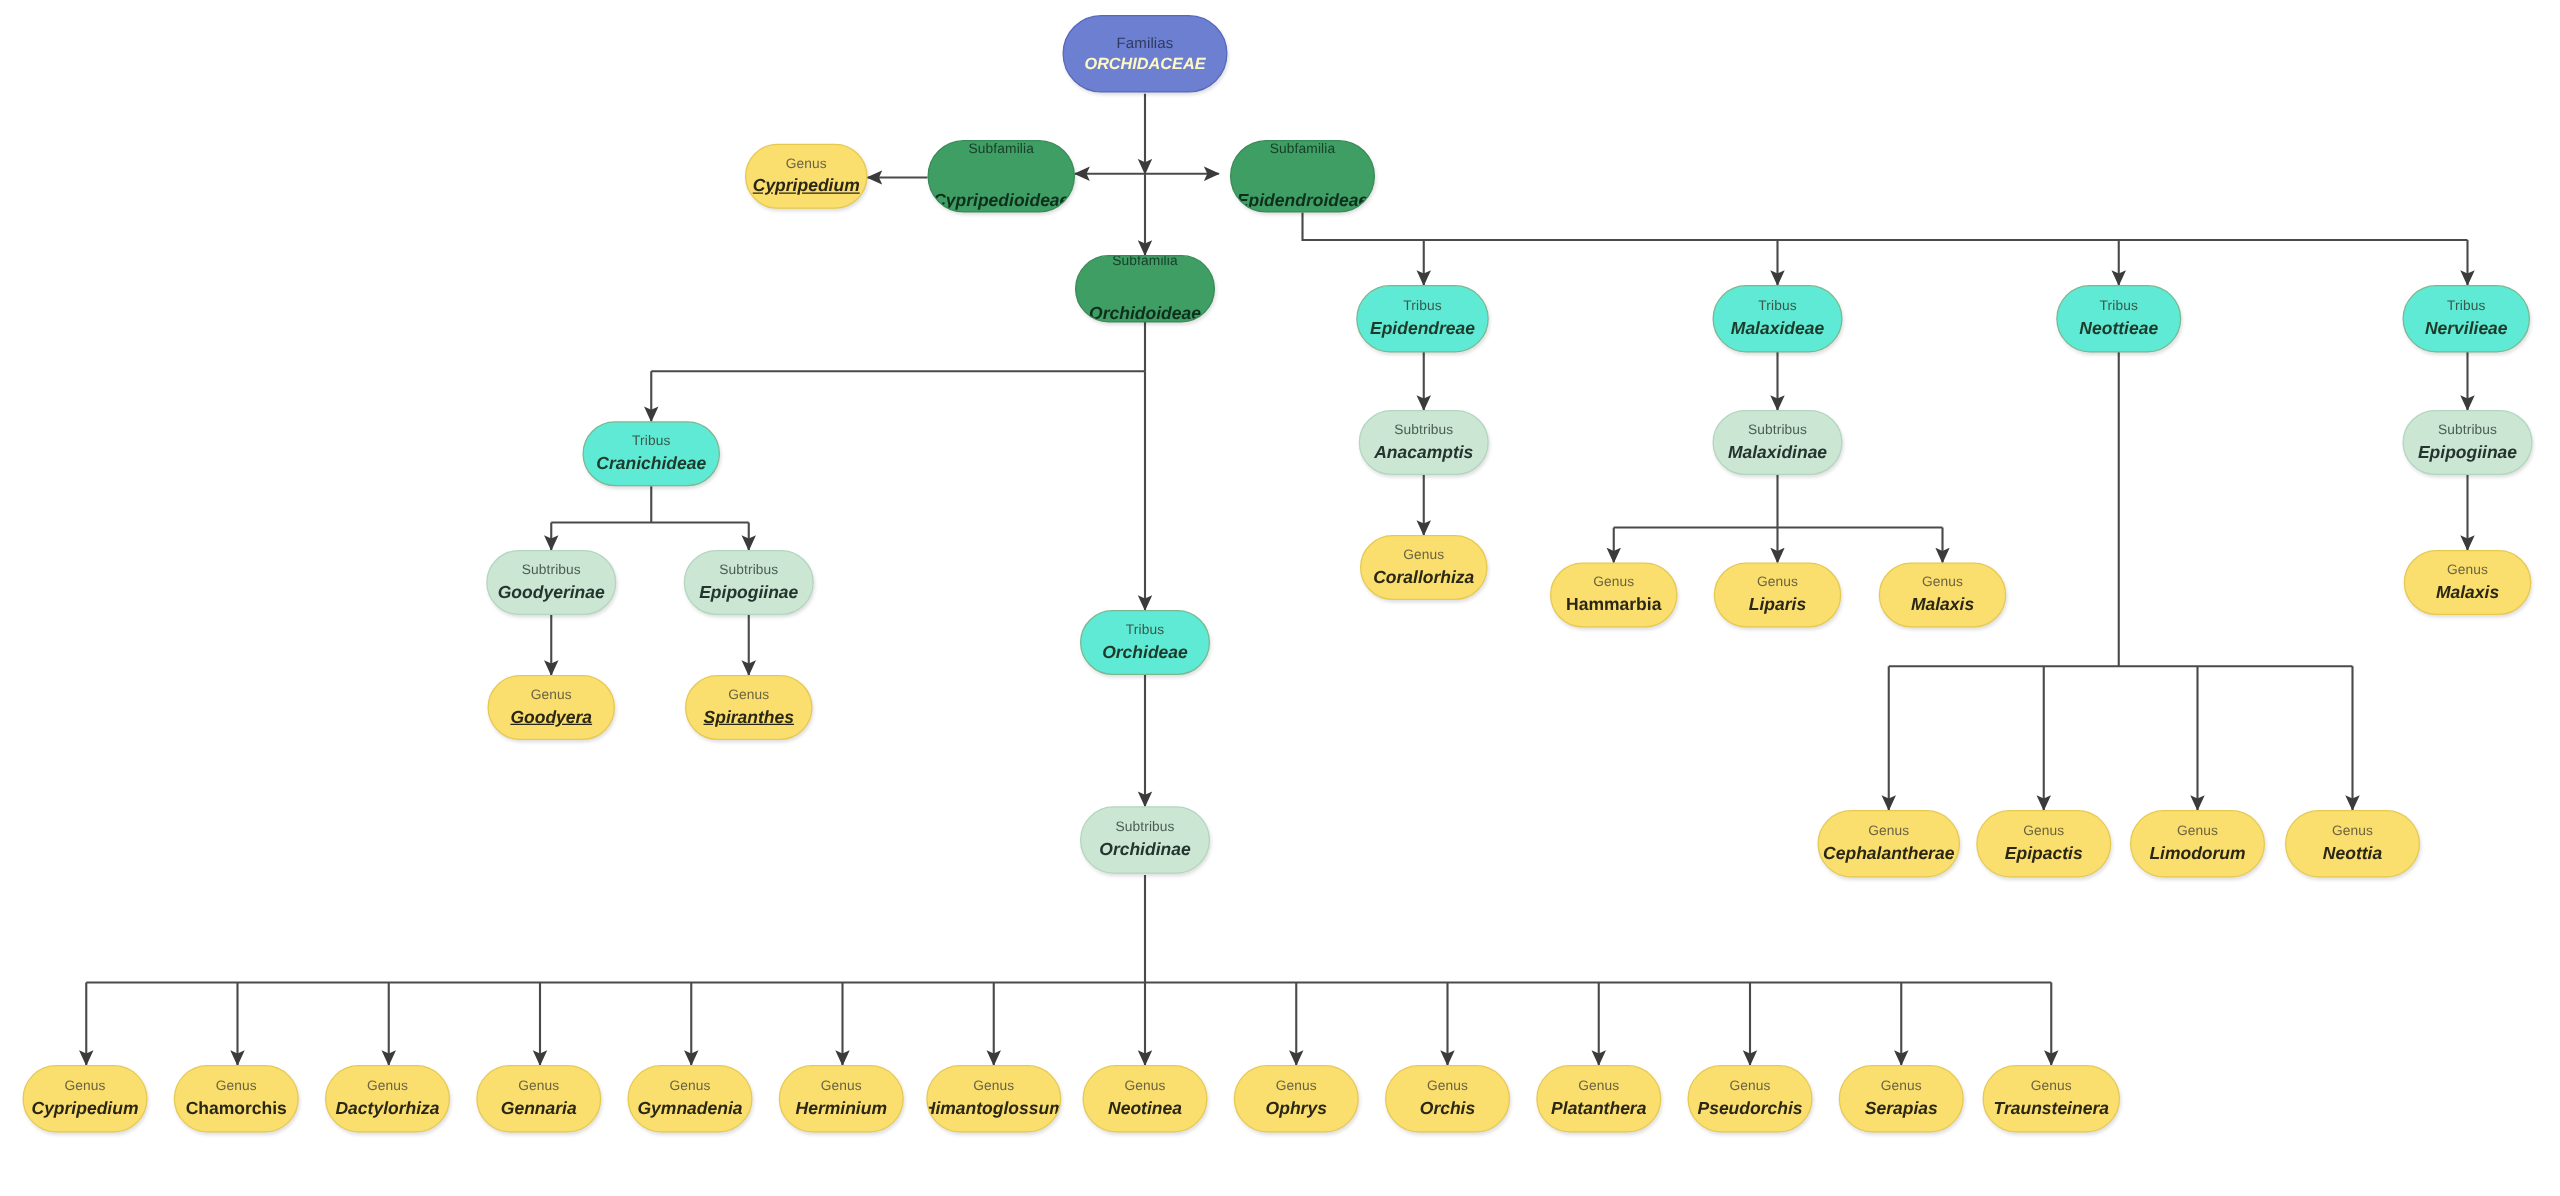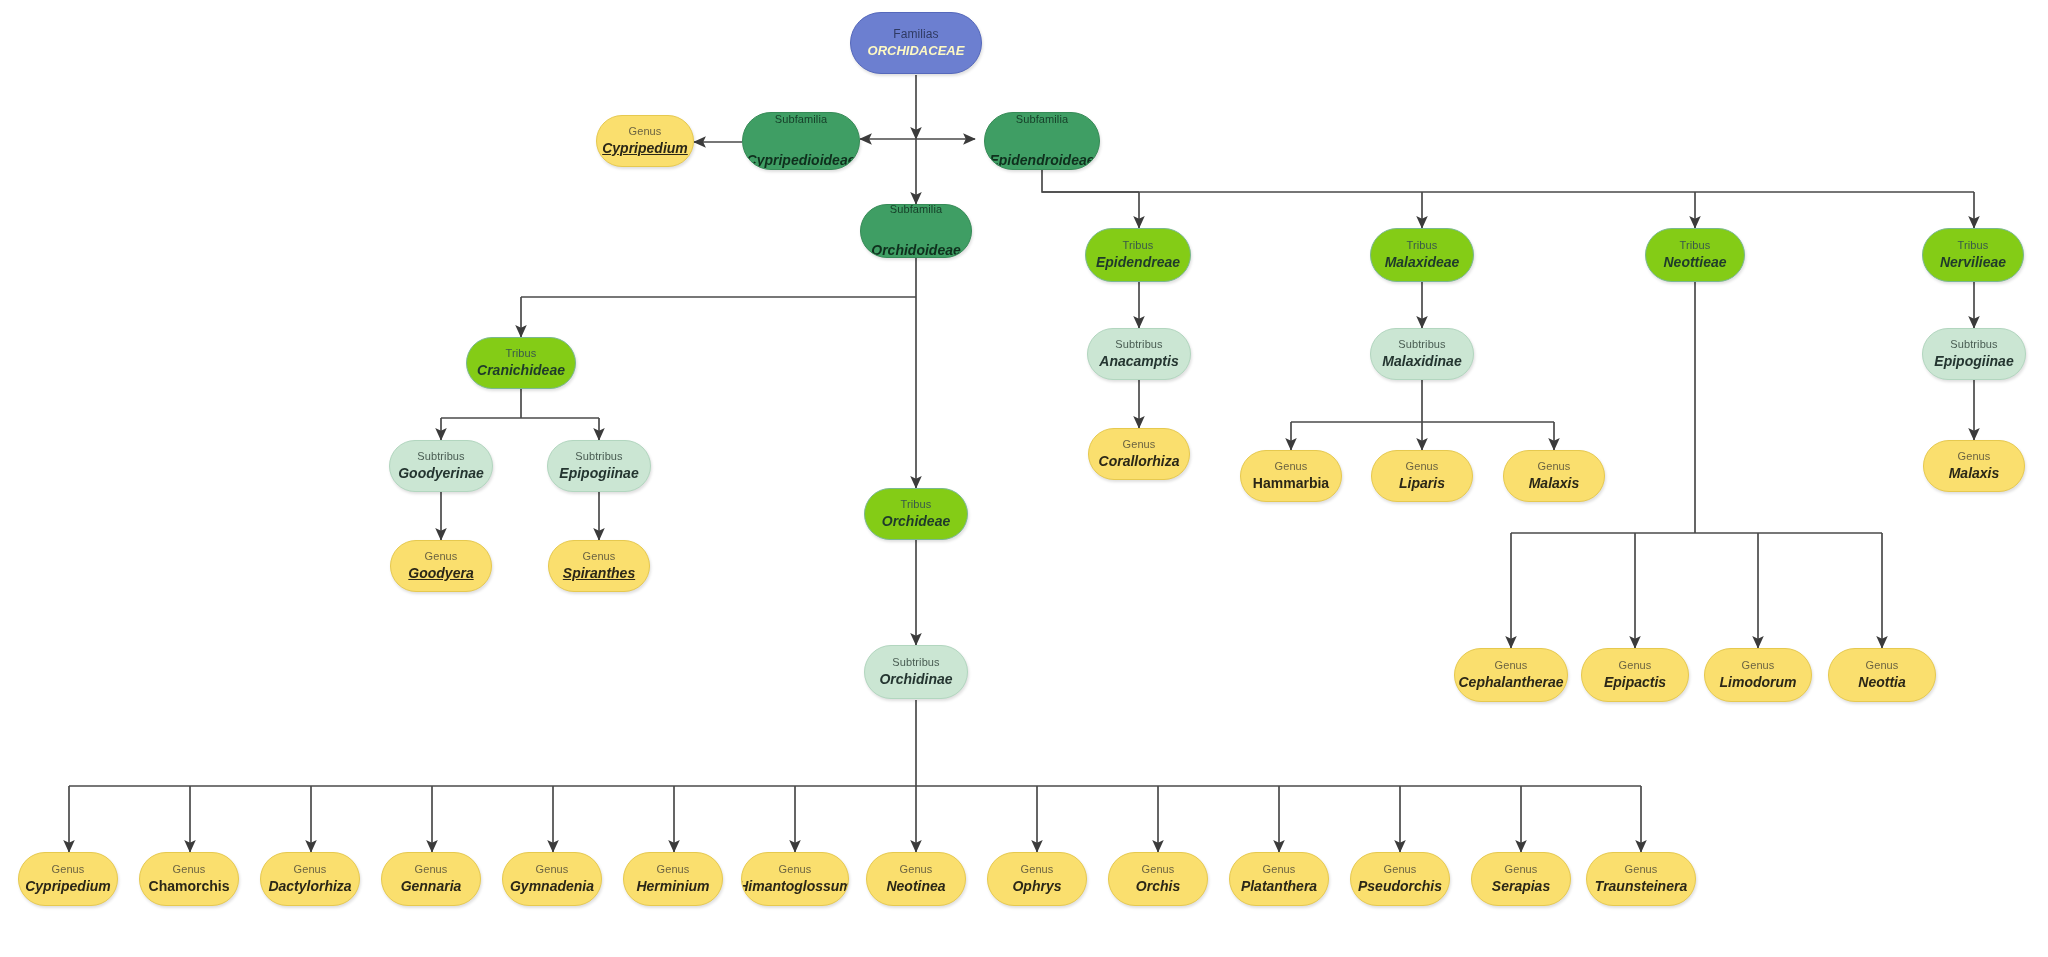--- a/index.html
+++ b/index.html
@@ -32,21 +32,21 @@
   .name.underline { text-decoration:underline; }
 
   .familias { background:#6c7fd0; border-color:#5568bb; }
   .familias .rank { color:#2f3a63; font-size:12px; }
   .familias .name { color:#fef9c3; font-size:13px; }
 
   .subfamilia { background:#3f9e64; border-color:#368b57;gap:24px; }
   .subfamilia .rank { color:#17412a; }
   .subfamilia .name { color:#0f2f1d; }
 
-  .tribus { background:#84cc16; border-color:#79b890; }
+  .tribus { background:#5eead4; border-color:#79b890; }
   .tribus .rank { color:#39594a; }
   .tribus .name { color:#1f3a2b; }
 
   .subtribus { background:#cbe6d3; border-color:#b2d6bf; }
   .subtribus .rank { color:#4a5d53; }
   .subtribus .name { color:#243530; }
 
   .genus { background:#fadf6e; border-color:#e6c94f; }
   .genus .rank { color:#6b6342; }
   .genus .name { color:#2b2717; }

